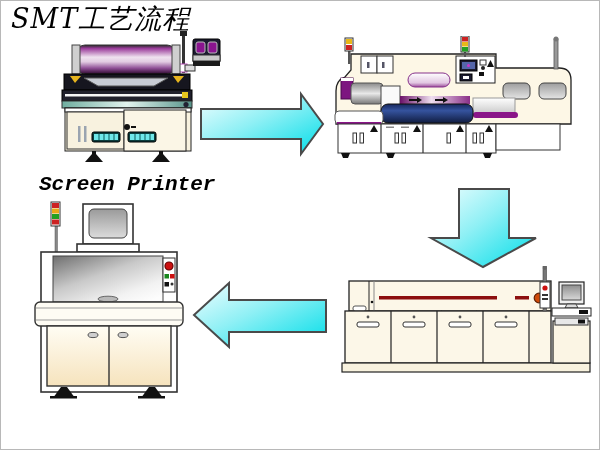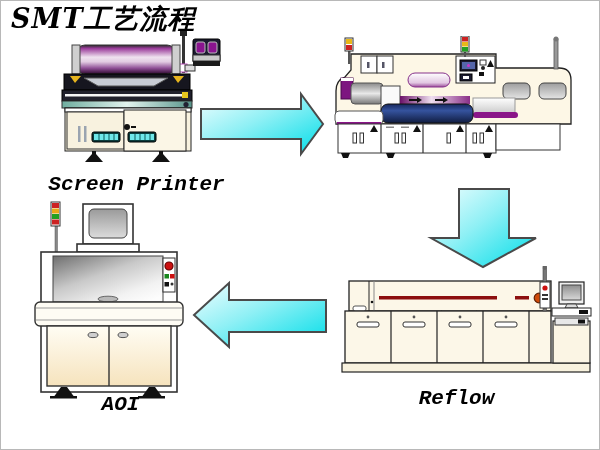--- a/index.html
+++ b/index.html
@@ -4,35 +4,35 @@
 <style>
   html,body{margin:0;padding:0;background:#fff;}
   .page{
     position:relative;width:598px;height:448px;background:#fff;
     border:1px solid #b8b8b8;overflow:hidden;
     font-family:"Liberation Sans","DejaVu Sans",sans-serif;
   }
   .title{
     position:absolute;left:10px;top:0px;margin:0;
     font-family:"DejaVu Serif","Liberation Serif",serif;
-    font-style:italic;font-weight:700;font-size:27px;color:#000;
+    font-style:italic;font-weight:400;font-size:27px;color:#000;
     letter-spacing:1px;white-space:nowrap;
   }
   .machine{position:absolute;margin:0;padding:0;}
   .machine svg{display:block;}
   .m-screen-printer{left:55px;top:30px;}
   .m-mount{left:322px;top:35px;}
   .m-reflow{left:330px;top:265px;}
   .m-aoi{left:22px;top:195px;}
   .arrow{position:absolute;}
   .arrow-right{left:195px;top:88px;}
   .arrow-down{left:425px;top:183px;}
   .arrow-left{left:190px;top:276px;}
   .node-label{
-    position:absolute;text-align:center;color:#000;
+    position:absolute;text-align:left;color:#000;
     font-family:"Liberation Mono","DejaVu Sans Mono",monospace;
     font-style:italic;font-weight:700;font-size:21px;white-space:nowrap;
   }
   .lbl-screen-printer{left:38px;top:172px;width:195px;}
   .lbl-mount{left:370px;top:174px;width:100px;}
   .lbl-reflow{left:398px;top:386px;width:115px;}
   .lbl-aoi{left:72px;top:392px;width:95px;}
 </style>
 </head>
 <body>
@@ -315,21 +315,20 @@
         <rect x="228" y="16" width="25" height="22" fill="#f0f0f0" stroke="#222" stroke-width="1.2"></rect>
         <rect x="231" y="19" width="19" height="15" fill="url(#rfScreen)" stroke="#444"></rect>
         <polygon points="236,38 245,38 247,42 234,42" fill="#ddd" stroke="#444"></polygon>
         <rect x="221" y="42" width="39" height="8" fill="#fff" stroke="#222"></rect>
         <rect x="248" y="44" width="9" height="4" fill="#111"></rect>
         <rect x="224" y="52" width="33" height="7" fill="#e8e8e8" stroke="#333"></rect>
         <rect x="247" y="53.5" width="7" height="4" fill="#111"></rect>
       </g>
     </svg>
   </figure>
-  <div class="node-label lbl-reflow">Reflow</div>
 
   <svg class="arrow arrow-left" width="140" height="74" viewBox="0 0 140 74">
     <defs>
       <linearGradient id="agL" x1="0" y1="0" x2="1" y2="1">
         <stop offset="0" stop-color="#f2feff"></stop>
           <stop offset="0.45" stop-color="#8ff0f5"></stop>
           <stop offset="1" stop-color="#00dde8"></stop>
       </linearGradient>
     </defs>
     <polygon points="38,6 38,23 135,23 135,55 38,55 38,70 3,38" fill="url(#agL)" stroke="#4a4a4a" stroke-width="2"></polygon>
@@ -391,15 +390,14 @@
         <ellipse cx="100" cy="139" rx="5" ry="2.6" fill="#cfcfcf" stroke="#555"></ellipse>
       </g>
       <g fill="#111">
         <polygon points="30,202 52,202 44,191 38,191"></polygon>
         <rect x="27" y="200" width="27" height="2.5"></rect>
         <polygon points="118,202 140,202 132,191 126,191"></polygon>
         <rect x="115" y="200" width="27" height="2.5"></rect>
       </g>
     </svg>
   </figure>
-  <div class="node-label lbl-aoi">AOI</div>
 
 </div>
 
 </body></html>

